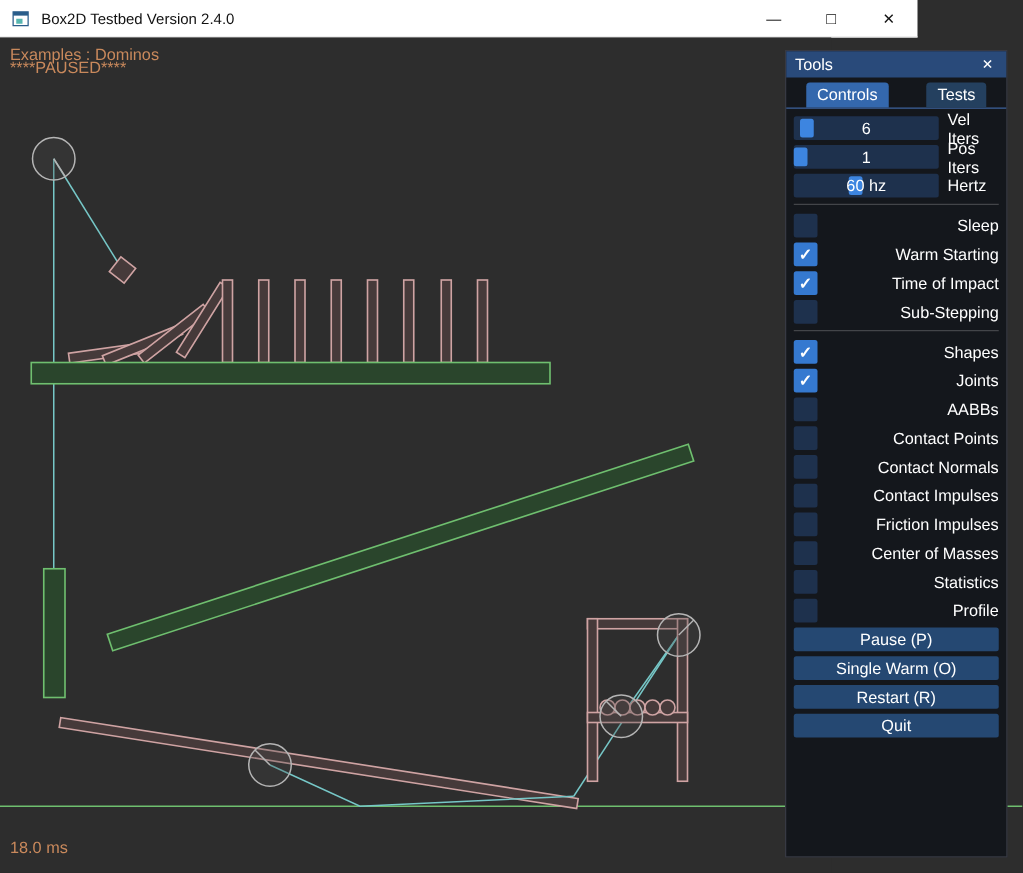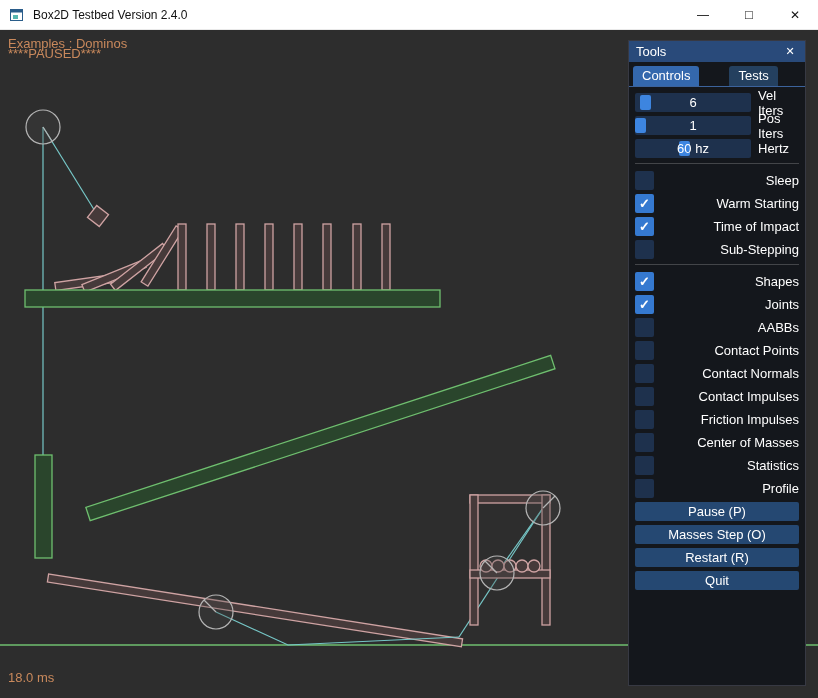--- a/index.html
+++ b/index.html
@@ -1,19 +1,19 @@
 <!DOCTYPE html>
 <html style="--titlebar-bg: #ffffff; --canvas-bg: #2d2d2d; --panel-bg: #14171c; --panel-title: #294a7a; --frame-bg: #1e314d; --accent-blue: #3d85e0; --tab-active: #3468ad; --tab-inactive: #24405f; --button-blue: #254872; --check-blue: #3579d0; --text-orange: #c9895c; --static-green: #6fbf6f; --static-fill: #2a452c; --dynamic-pink: #cfa3a3; --dynamic-fill: #463a3a; --sleep-gray: #b5b5b5; --joint-teal: #76c7c7;"><head>
 <meta charset="utf-8">
 <style>
   html,body{margin:0;padding:0;}
   body{width:818px;height:698px;overflow:hidden;position:relative;background:#2d2d2d;font-family:"Liberation Sans",sans-serif;}
 
   
-  .titlebar{position:absolute;top:0;left:0;width:818px;height:30px;background:var(--titlebar-bg,#ffffff);display:flex;align-items:center;box-sizing:border-box;border-bottom:1px solid #e9e9e9;}
+  .titlebar{position:absolute;top:0;left:0;width:734px;height:30px;background:var(--titlebar-bg,#ffffff);display:flex;align-items:center;box-sizing:border-box;border-bottom:1px solid #e9e9e9;}
   .app-icon{width:16px;height:16px;margin-left:9px;flex:0 0 auto;}
   .win-title{margin-left:8px;font-size:12px;color:#111;white-space:nowrap;}
   .win-btns{margin-left:auto;display:flex;height:100%;}
   .win-btn{width:46px;height:100%;display:flex;align-items:center;justify-content:center;color:#111;font-size:12px;cursor:default;}
   .win-btn.max{font-size:13px;}
 
   
   .canvas{position:absolute;top:30px;left:0;width:665px;height:668px;background:var(--canvas-bg,#2d2d2d);}
   svg.scene{position:absolute;top:0;left:0;}
   .hud{position:absolute;left:8px;font-size:13px;color:var(--text-orange,#c9895c);white-space:pre;}
@@ -21,21 +21,21 @@
   .shape-dyn{fill:var(--dynamic-fill,#463a3a);stroke:var(--dynamic-pink,#cfa3a3);stroke-width:1.3;}
   .shape-sleep{fill:rgba(70,70,70,0.30);stroke:var(--sleep-gray,#b5b5b5);stroke-width:1.2;}
   .joint{stroke:var(--joint-teal,#76c7c7);stroke-width:1.2;fill:none;}
   .gline{stroke:var(--static-green,#6fbf6f);stroke-width:1.3;}
   .grayline{stroke:var(--sleep-gray,#b5b5b5);stroke-width:1.2;}
 
   
   .tools{position:absolute;left:628px;top:10px;width:178px;height:646px;background:var(--panel-bg,#13161b);border:1px solid rgba(120,120,140,0.35);box-sizing:border-box;color:#fff;font-size:13px;display:flex;flex-direction:column;}
   .panel-title{height:21px;background:var(--panel-title,#294a7a);display:flex;align-items:center;padding:0 7px;flex:0 0 auto;}
   .panel-close{margin-left:auto;font-size:11px;width:16px;height:16px;display:flex;align-items:center;justify-content:center;}
-  .tabs{display:flex;gap:14px;padding:4px 4px 0 4px;border-bottom:1px solid #3c639c;flex:0 0 auto;}
+  .tabs{display:flex;gap:14px;padding:4px 4px 0 4px;border-bottom:1px solid #3c639c;flex:0 0 auto;justify-content:center;}
   .tab{padding:2px 9px 3px;border-radius:3px 3px 0 0;}
   .tab.active{background:var(--tab-active,#3468ad);}
   .tab.inactive{background:var(--tab-inactive,#24405f);margin-left:16px;}
   .panel-body{padding:6px 6px 0 6px;flex:1 1 auto;}
   .slider-row{display:flex;align-items:center;height:19px;margin-bottom:4px;}
   .slider-frame{position:relative;width:116px;height:19px;background:var(--frame-bg,#1e314d);border-radius:2px;flex:0 0 auto;}
   .slider-grab{position:absolute;top:2px;left:2px;width:11px;height:15px;border-radius:2px;background:var(--accent-blue,#3d85e0);}
   .slider-value{position:absolute;top:0;left:0;right:0;bottom:0;display:flex;align-items:center;justify-content:center;}
   .slider-label{margin-left:7px;}
   .sep{height:1px;background:rgba(255,255,255,0.20);margin:5px 0 7px 0;}
@@ -265,19 +265,19 @@
       <div class="cb-row">
         <span class="cb-box"></span>
         <span class="cb-label">Statistics</span>
       </div>
       <div class="cb-row">
         <span class="cb-box"></span>
         <span class="cb-label">Profile</span>
       </div>
 
       <div class="btn">Pause (P)</div>
-      <div class="btn">Masses Step (O)</div>
+      <div class="btn">Single Warm (O)</div>
       <div class="btn">Restart (R)</div>
       <div class="btn">Quit</div>
 
     </div>
   </div>
 </div>
 
 </body></html>

